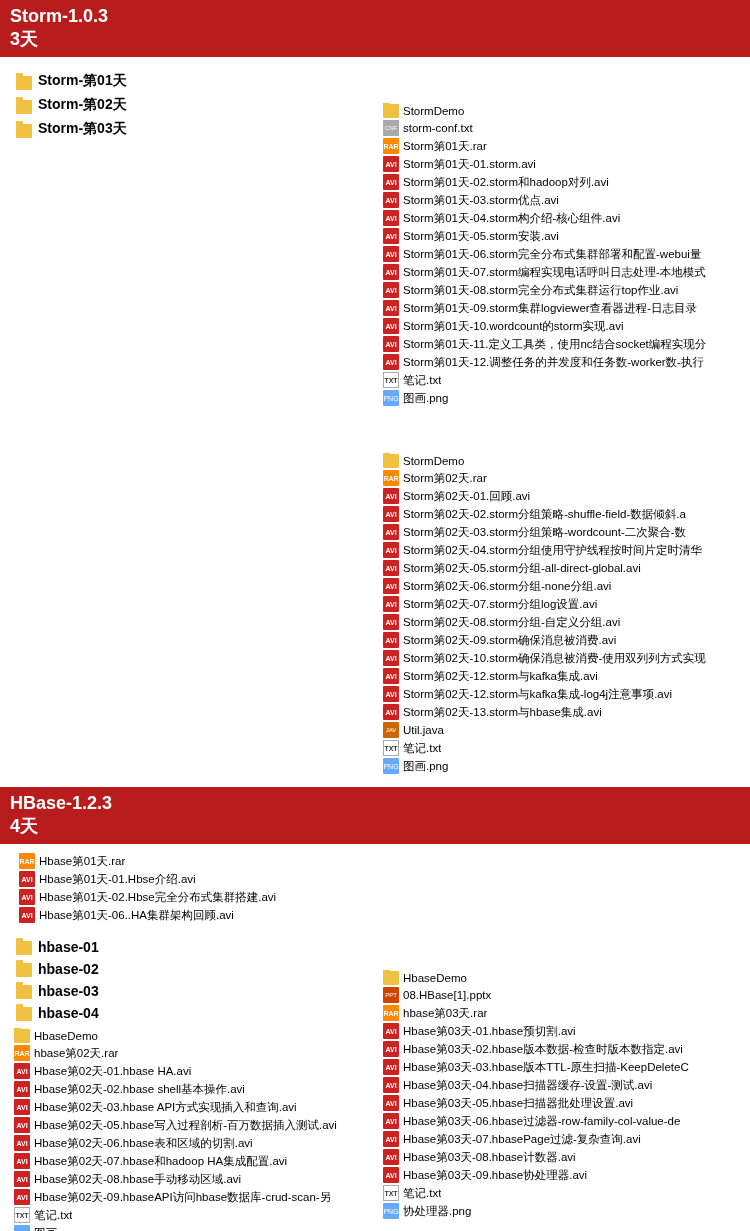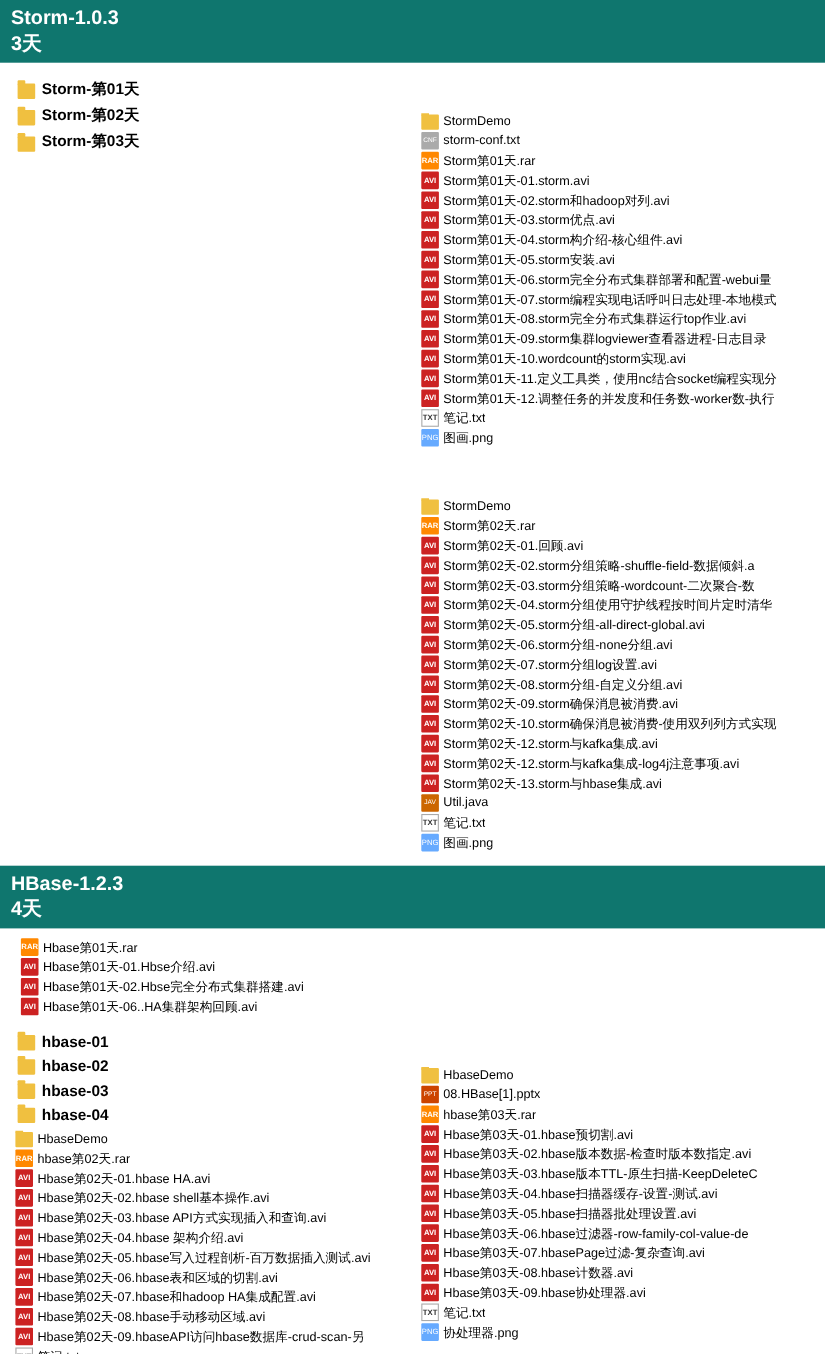--- a/index.html
+++ b/index.html
@@ -5,21 +5,21 @@
     * { margin: 0; padding: 0; box-sizing: border-box; }
     body {
       font-family: "Microsoft YaHei", "SimHei", Arial, sans-serif;
       font-size: 12px;
       background: #fff;
       color: #000;
       width: 750px;
     }
 
     .section-header {
-      background: #0f766e;
+      background: #b91c1c;
       color: #fff;
       font-size: 18px;
       font-weight: bold;
       padding: 6px 10px;
       margin-bottom: 4px;
     }
 
     .two-col {
       display: flex;
       width: 100%;
@@ -457,24 +457,20 @@
           <div class="folder-item">
             <div class="avi-icon">AVI</div>
             <span class="file-text">Hbase第02天-02.hbase shell基本操作.avi</span>
           </div>
           <div class="folder-item">
             <div class="avi-icon">AVI</div>
             <span class="file-text">Hbase第02天-03.hbase API方式实现插入和查询.avi</span>
           </div>
           <div class="folder-item">
             <div class="avi-icon">AVI</div>
-            <span class="file-text">Hbase第02天-04.hbase 架构介绍.avi</span>
-          </div>
-          <div class="folder-item">
-            <div class="avi-icon">AVI</div>
             <span class="file-text">Hbase第02天-05.hbase写入过程剖析-百万数据插入测试.avi</span>
           </div>
           <div class="folder-item">
             <div class="avi-icon">AVI</div>
             <span class="file-text">Hbase第02天-06.hbase表和区域的切割.avi</span>
           </div>
           <div class="folder-item">
             <div class="avi-icon">AVI</div>
             <span class="file-text">Hbase第02天-07.hbase和hadoop HA集成配置.avi</span>
           </div>

